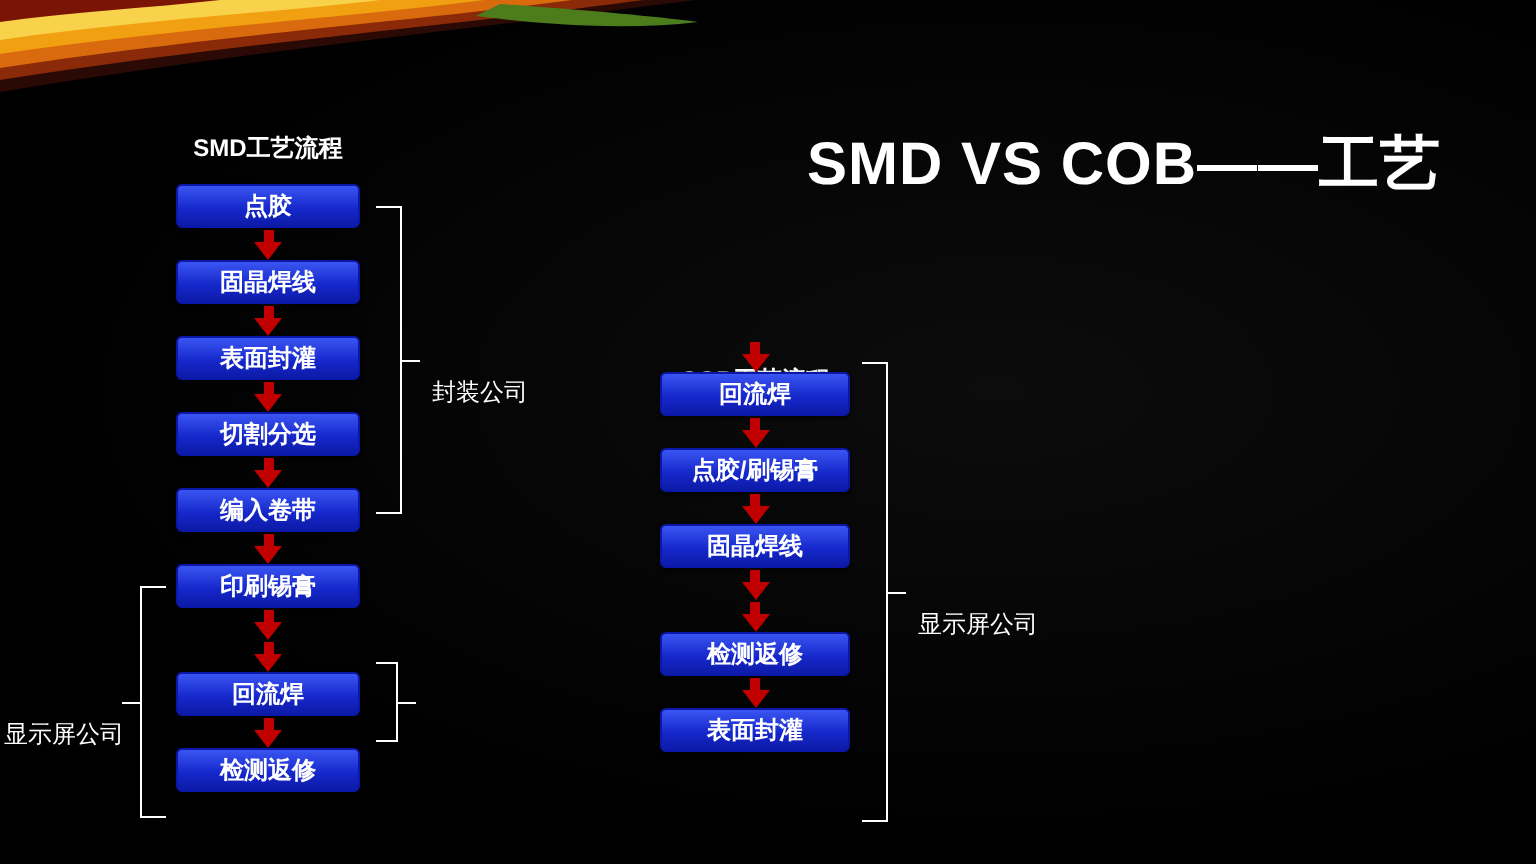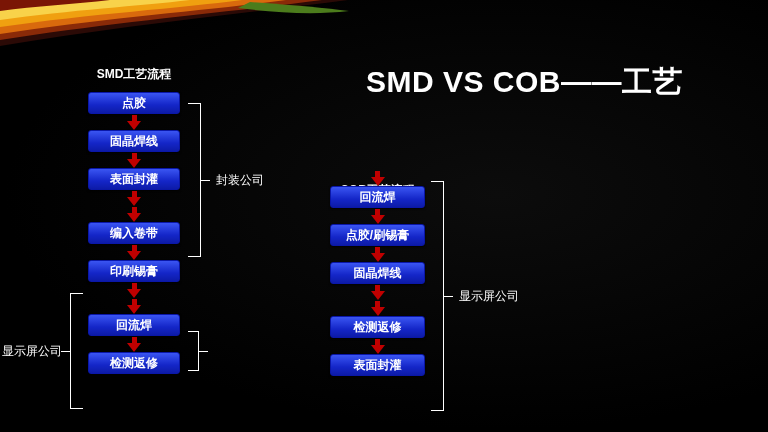--- a/index.html
+++ b/index.html
@@ -7,21 +7,21 @@
     position:relative;
     width:768px;height:432px;
     background:radial-gradient(ellipse at 65% 45%, #0c0c0c 0%, #000 70%);
     overflow:hidden;
     font-family:"Liberation Sans", sans-serif;
     color:#fff;
   }
   .swoosh{position:absolute;top:0;left:0;width:350px;height:50px;}
   .slide-title{
     position:absolute;left:366px;top:62px;width:392px;
-    text-align:left;font-size:30px;font-weight:bold;color:#fff;
+    text-align:center;font-size:30px;font-weight:bold;color:#fff;
     letter-spacing:0.5px;white-space:nowrap;
   }
   .flow-title{
     position:absolute;text-align:center;font-size:12px;font-weight:bold;color:#fff;
   }
   .flow-title.smd{left:88px;top:66px;width:92px;}
   .flow-title.cob{left:330px;top:146px;width:95px;margin-top:36px;}
   .col{position:absolute;display:flex;flex-direction:column;align-items:stretch;}
   .col.smd{left:88px;top:92px;width:92px;}
   .col.cob{left:330px;top:170px;width:95px;}
@@ -35,21 +35,21 @@
   }
   .arrow{height:16px;display:flex;flex-direction:column;align-items:center;justify-content:center;}
   .arrow .stem{width:5px;height:6px;background:#c00000;}
   .arrow .head{width:0;height:0;border-left:7px solid transparent;border-right:7px solid transparent;border-top:9px solid #c00000;}
   .bracket{position:absolute;}
   .bracket.open-left{border-top:1px solid #fff;border-right:1px solid #fff;border-bottom:1px solid #fff;}
   .bracket.open-right{border-top:1px solid #fff;border-left:1px solid #fff;border-bottom:1px solid #fff;}
   .tick{position:absolute;top:50%;width:10px;height:1px;background:#fff;}
   .tick.right{right:-10px;}
   .tick.left{left:-10px;}
-  .side-label{position:absolute;font-size:12px;color:#fff;white-space:nowrap;}
+  .side-label{position:absolute;font-size:12px;color:#fff;white-space:nowrap;margin-top:16px;}
   .note-label{position:absolute;font-size:12px;color:#fff;width:86px;line-height:1.3;}
   .bullets{position:absolute;left:563px;top:136px;width:178px;}
   .bullet-item{display:flex;gap:7px;margin-bottom:13px;}
   .bullet-marker{font-size:7px;line-height:1;margin-top:5px;color:#fff;flex:0 0 auto;}
   .bullet-text{font-size:12.5px;line-height:1.45;color:#fff;}
 </style>
 </head>
 <body>
 
 <div class="slide">
@@ -76,20 +76,21 @@
     <div class="fbox">固晶焊线</div>
     <div class="arrow">
         <div class="stem"></div>
         <div class="head"></div>
       </div>
     <div class="fbox">表面封灌</div>
     <div class="arrow">
         <div class="stem"></div>
         <div class="head"></div>
       </div>
+    <div class="fbox">切割分选</div>
     <div class="arrow">
         <div class="stem"></div>
         <div class="head"></div>
       </div>
     <div class="fbox">编入卷带</div>
     <div class="arrow">
         <div class="stem"></div>
         <div class="head"></div>
       </div>
     <div class="fbox">印刷锡膏</div>

